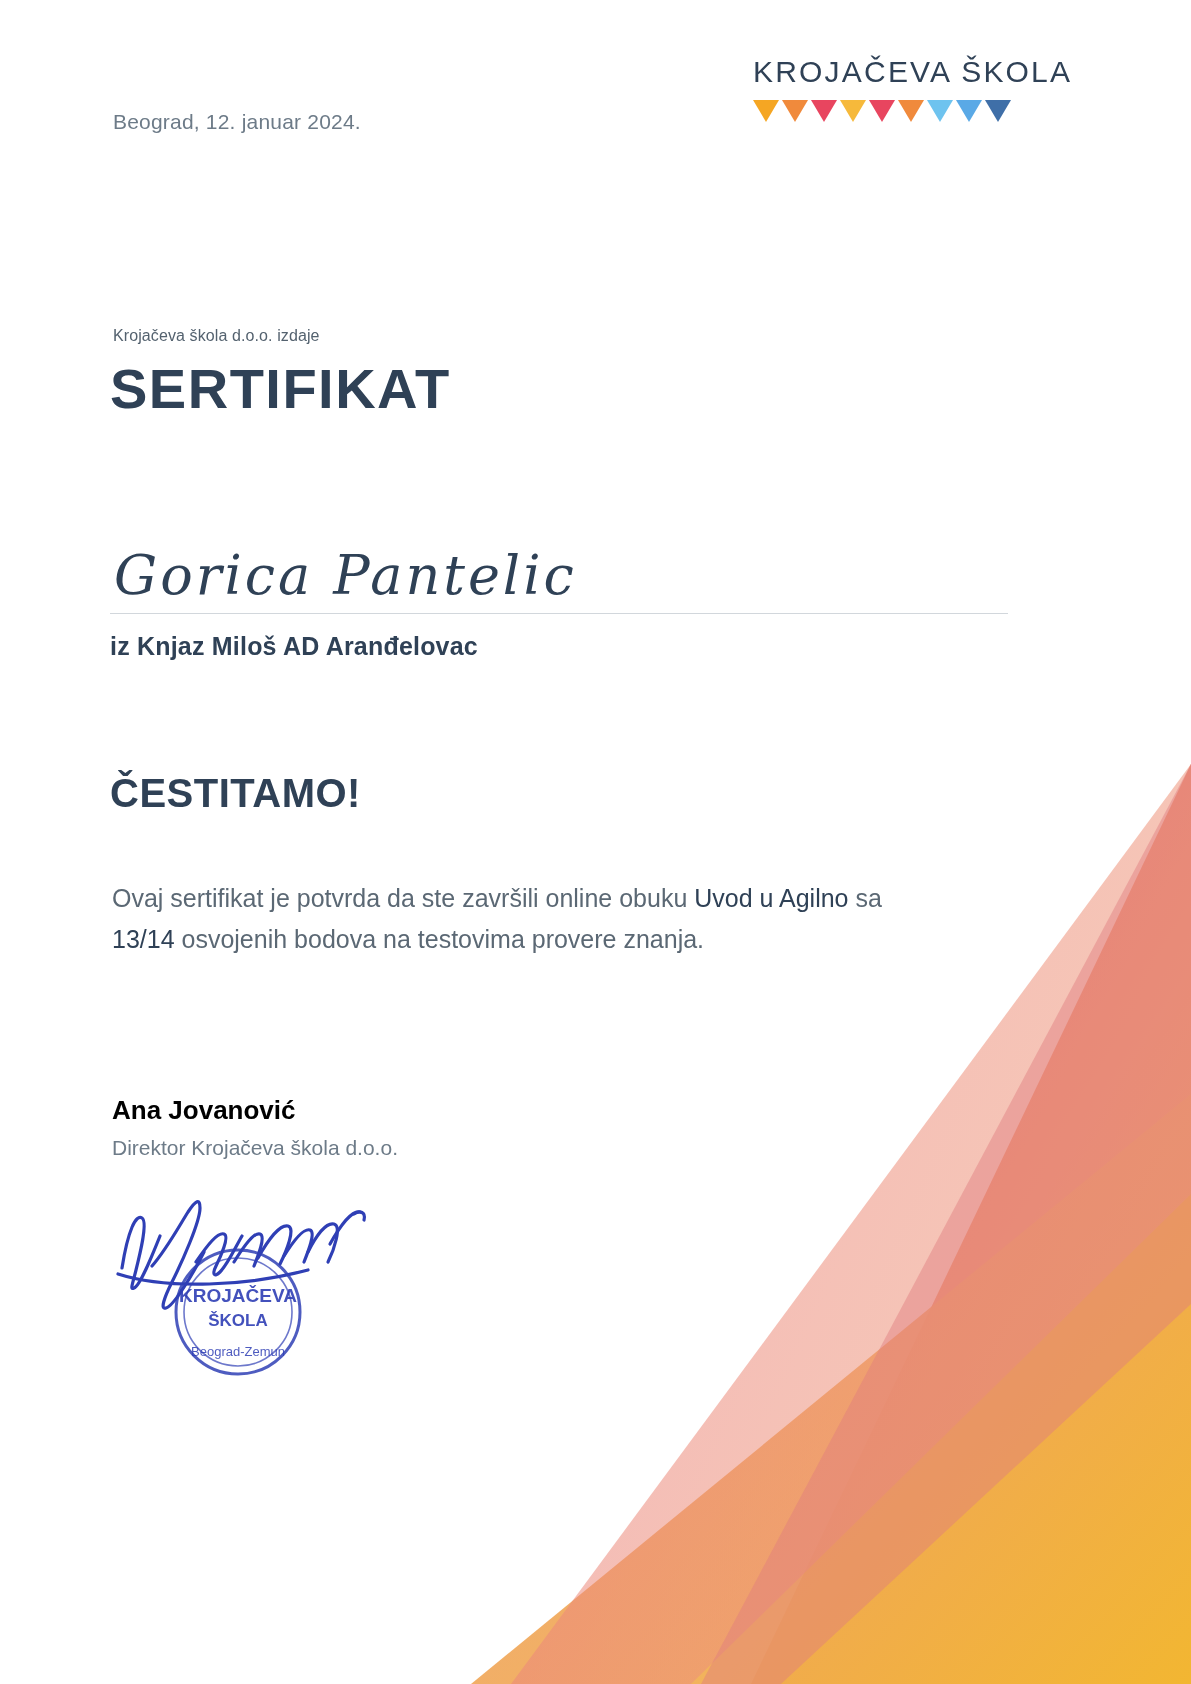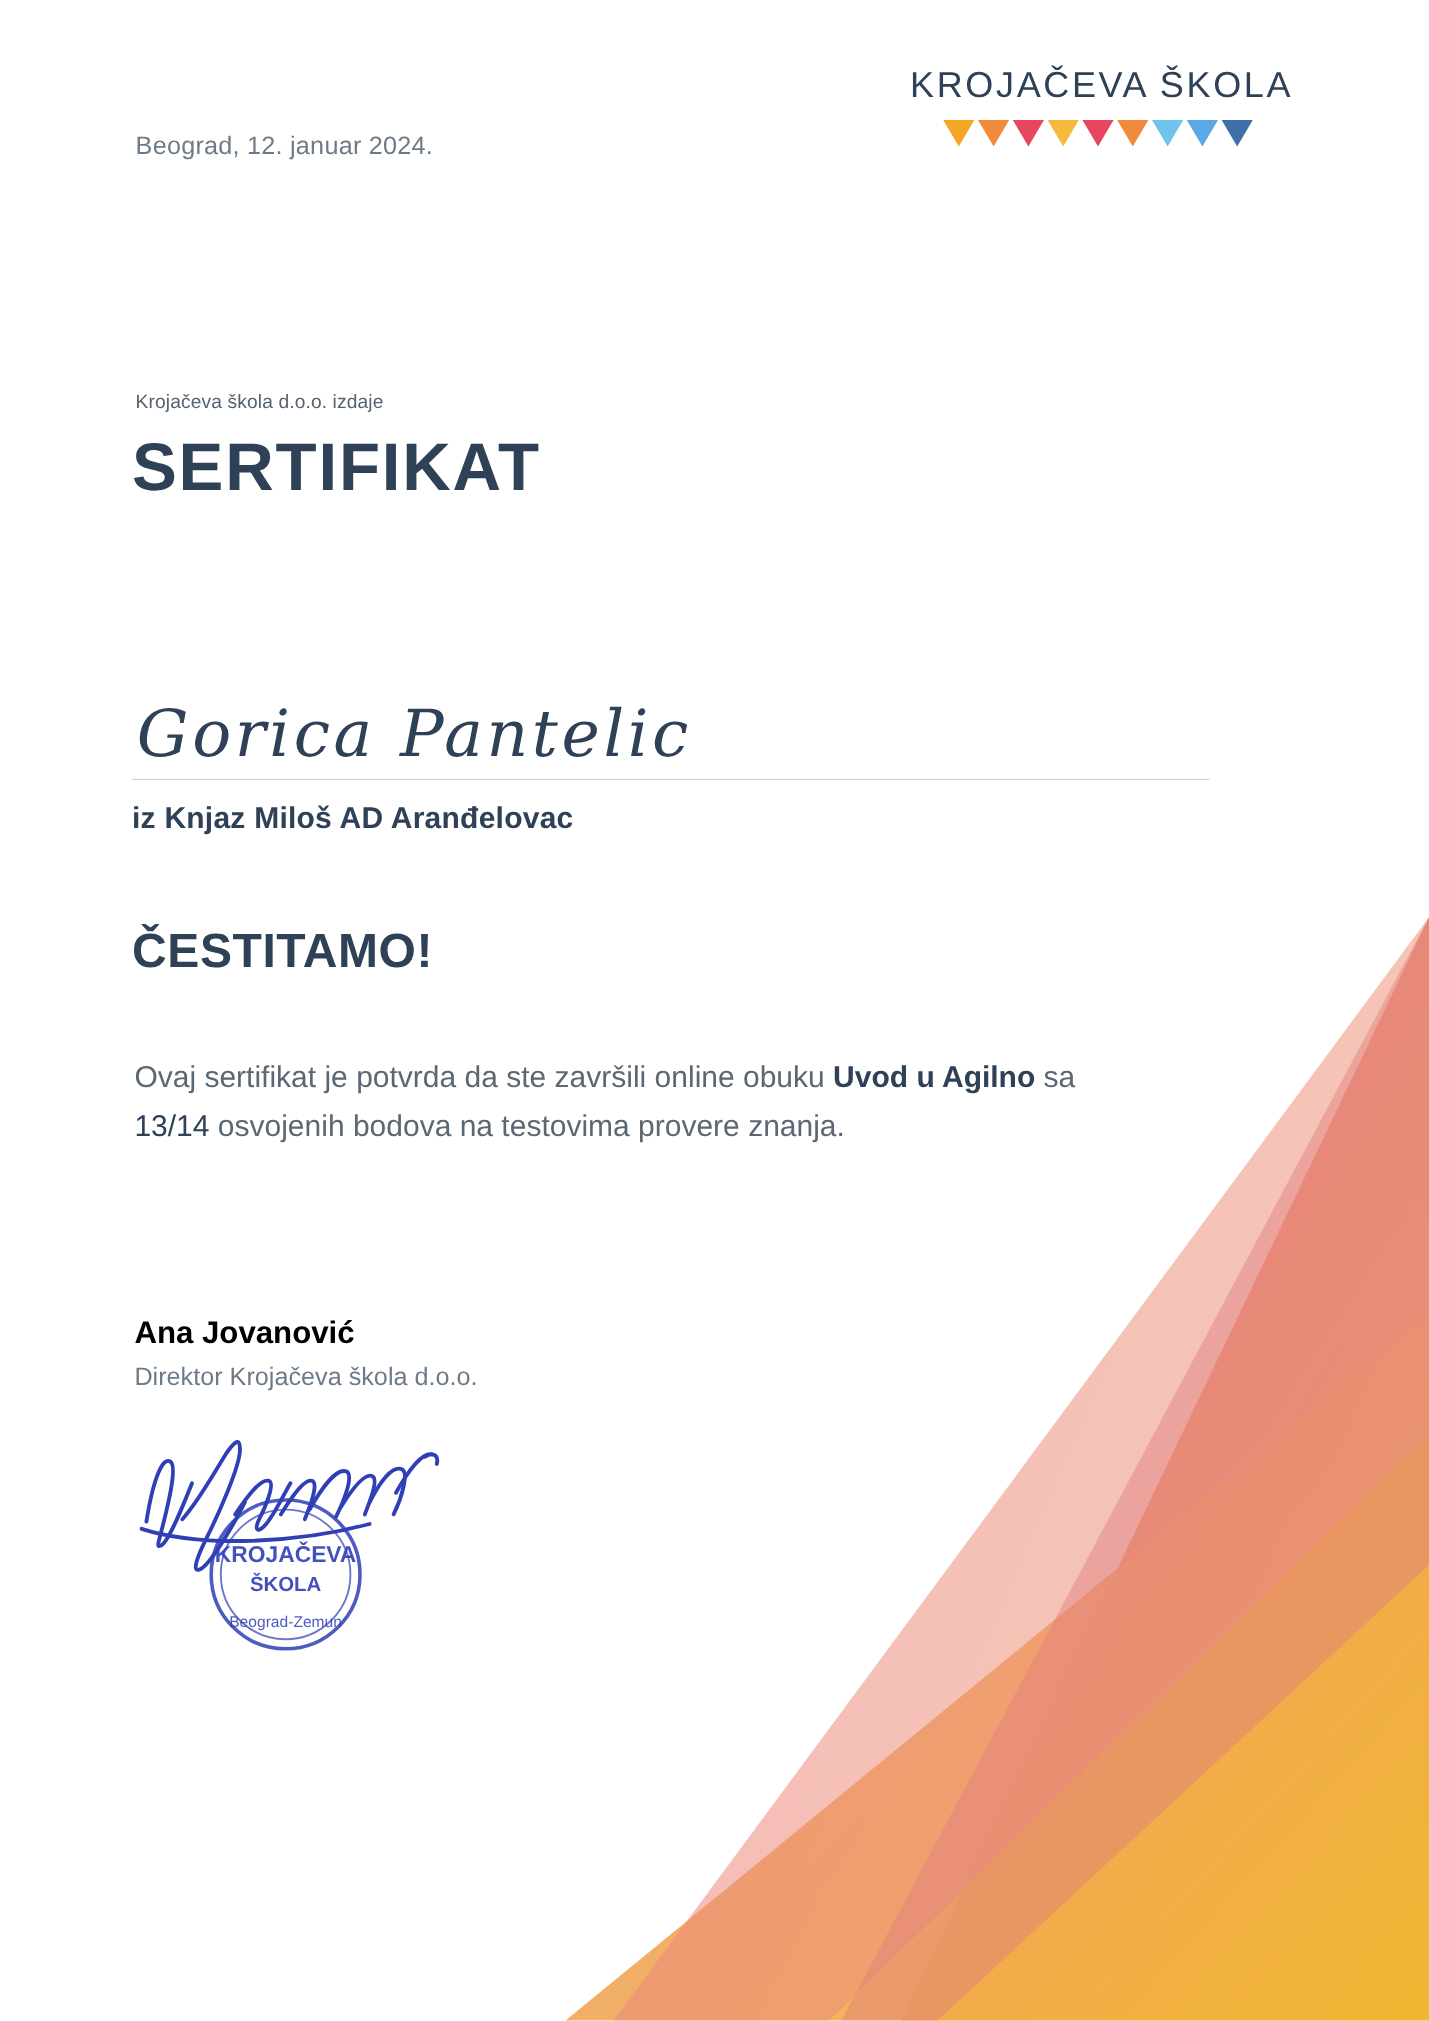--- a/index.html
+++ b/index.html
@@ -41,21 +41,21 @@
     font-size: 21px;
     color: #6d7b88;
     letter-spacing: 0.2px;
     text-align: center;
   }
   .brand {
     position: absolute;
     right: 108px;
     top: 55px;
     width: 330px;
-    text-align: center;
+    text-align: left;
   }
   .brand-name {
     font-size: 30px;
     letter-spacing: 2.2px;
     color: #2f4156;
     font-weight: 400;
     white-space: nowrap;
   }
   .brand-zigzag {
     margin-top: 9px;
@@ -80,21 +80,21 @@
     top: 356px;
     font-size: 56px;
     font-weight: 700;
     letter-spacing: 1.5px;
     color: #2f4156;
   }
 
   .recipient-block {
     position: absolute;
     left: 110px;
-    top: 580px;
+    top: 544px;
     width: 900px;
   }
   .recipient-name {
     font-family: "DejaVu Serif", serif;
     font-style: italic;
     font-size: 54px;
     color: #2f4156;
     letter-spacing: 3px;
     padding-left: 4px;
     padding-bottom: 4px;
@@ -127,21 +127,21 @@
     position: absolute;
     left: 112px;
     top: 878px;
     width: 900px;
     font-size: 25px;
     line-height: 41px;
     color: #5b6874;
   }
   .statement b {
     color: #2f4156;
-    font-weight: 700;
+    font-weight: 400;
   }
   .score {
     font-weight: 400;
     color: #2f4156;
   }
 
   
   .sig-name {
     position: absolute;
     left: 112px;

